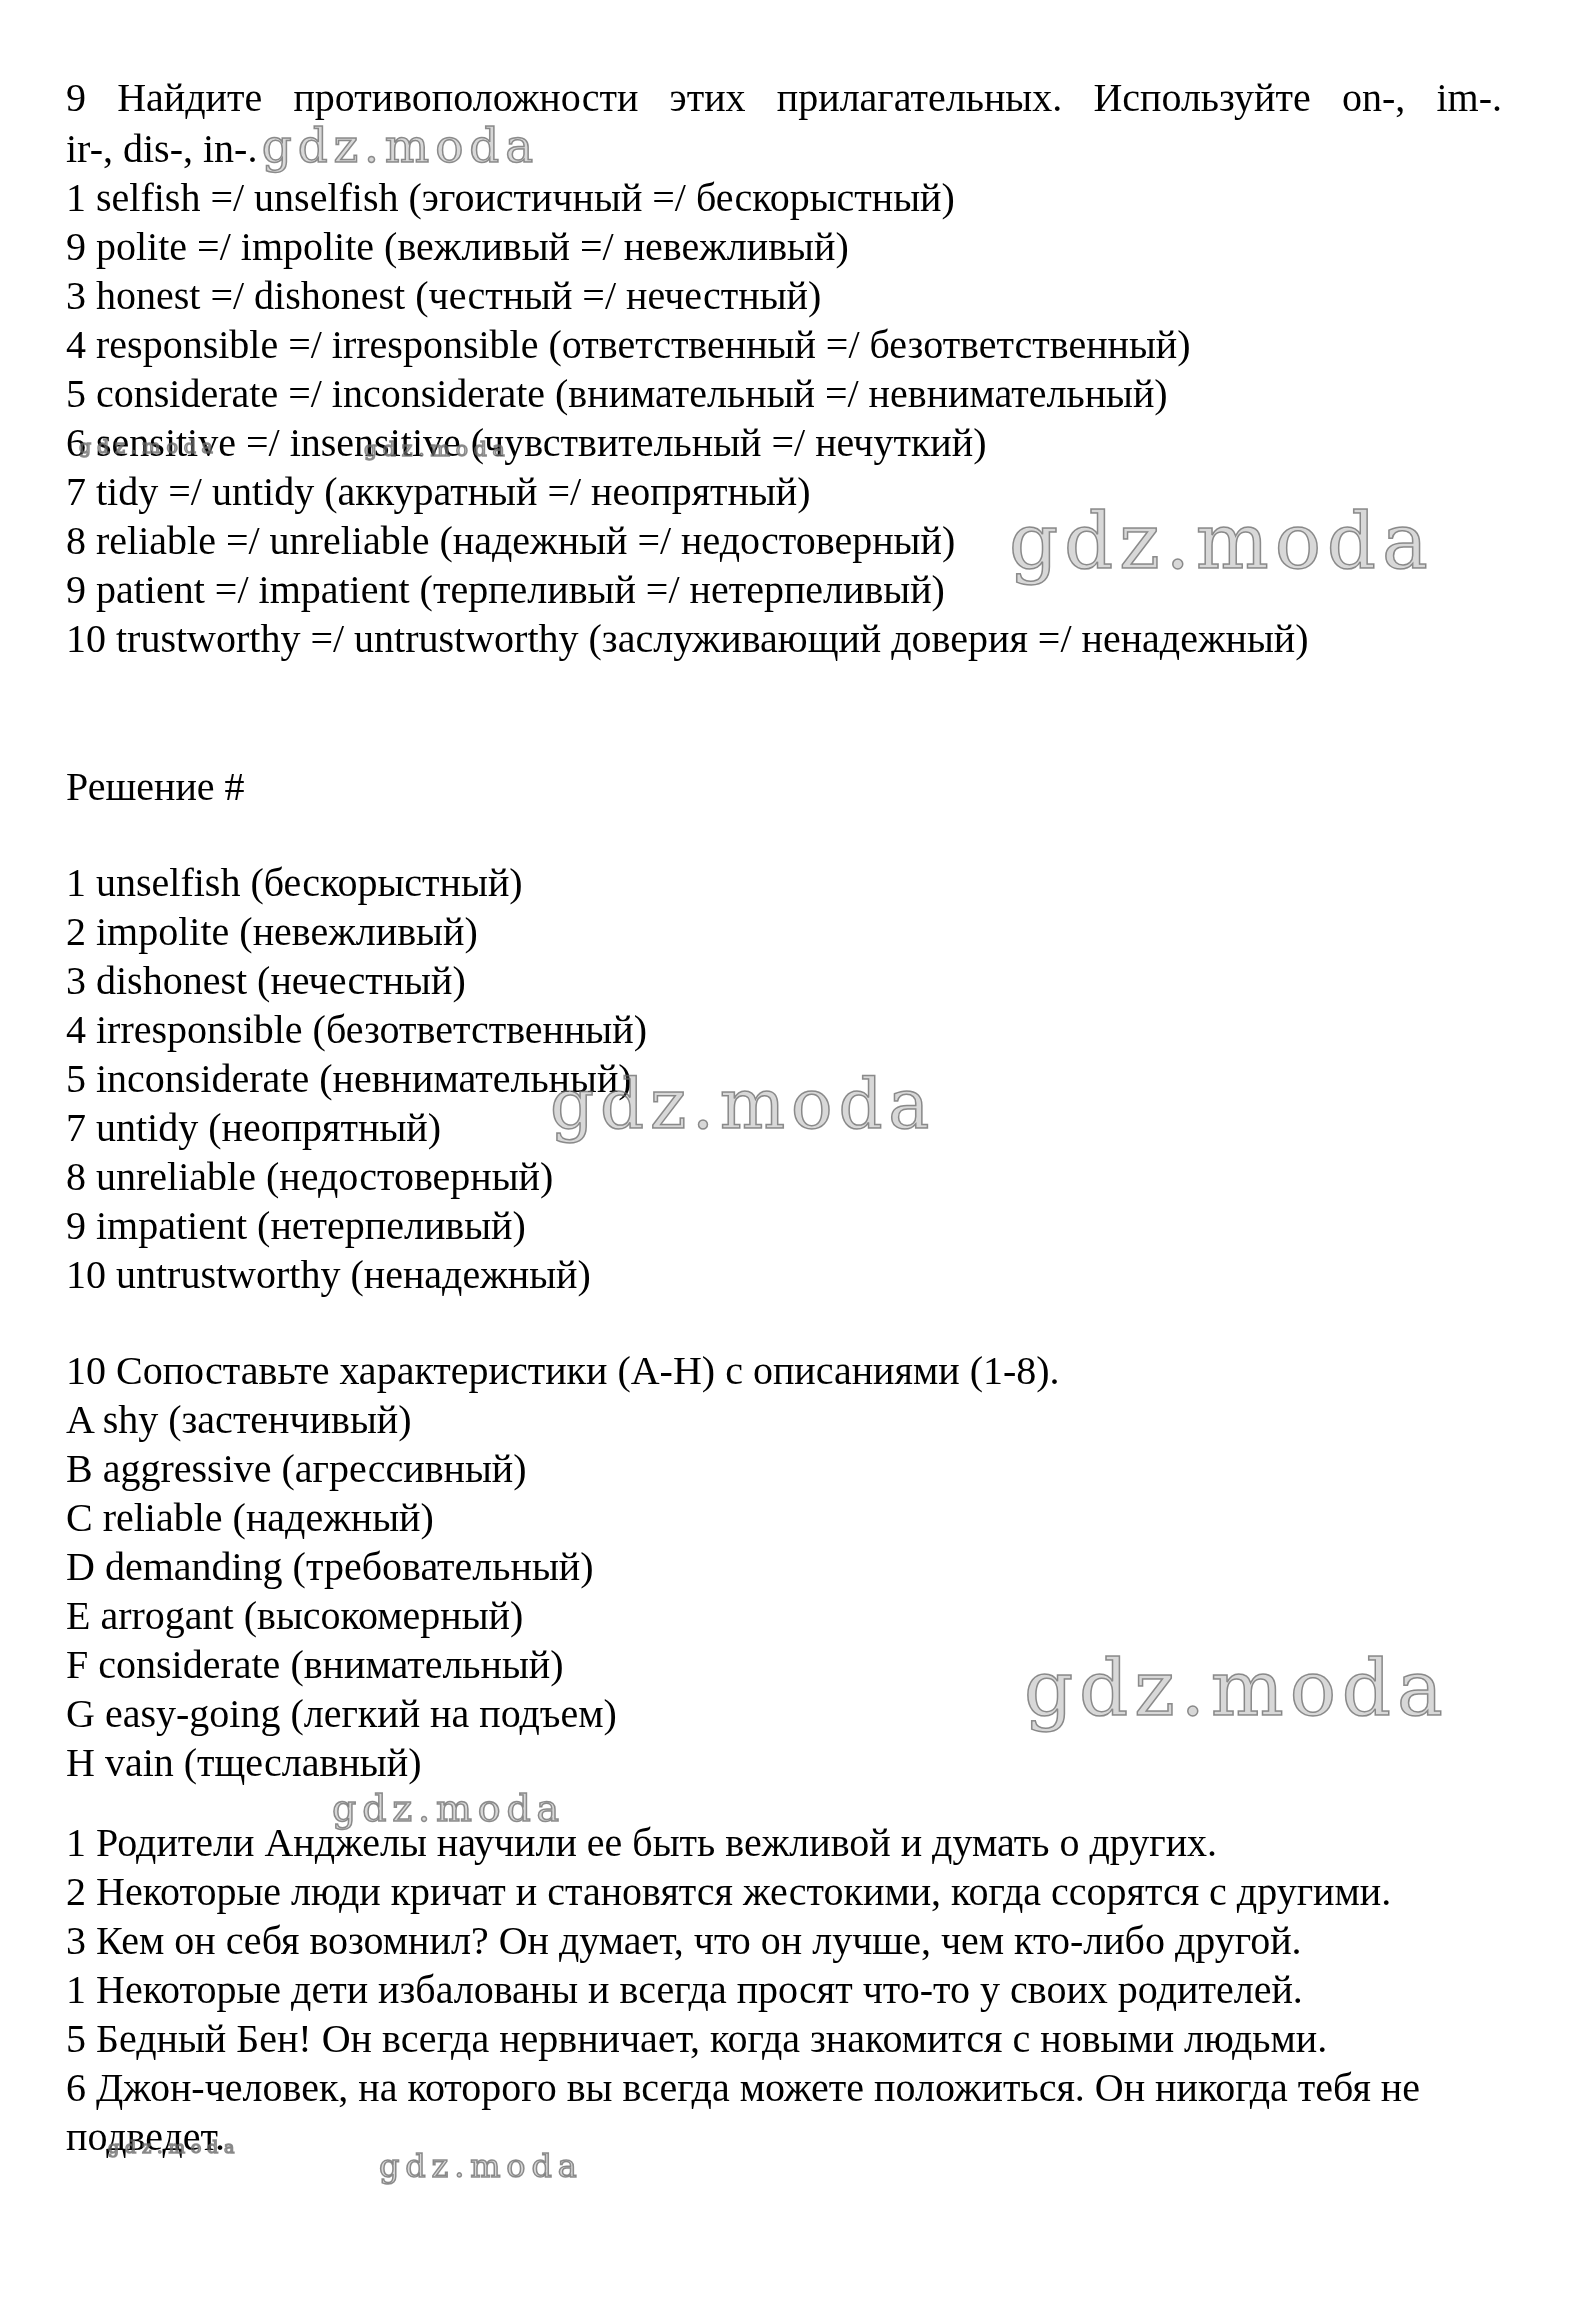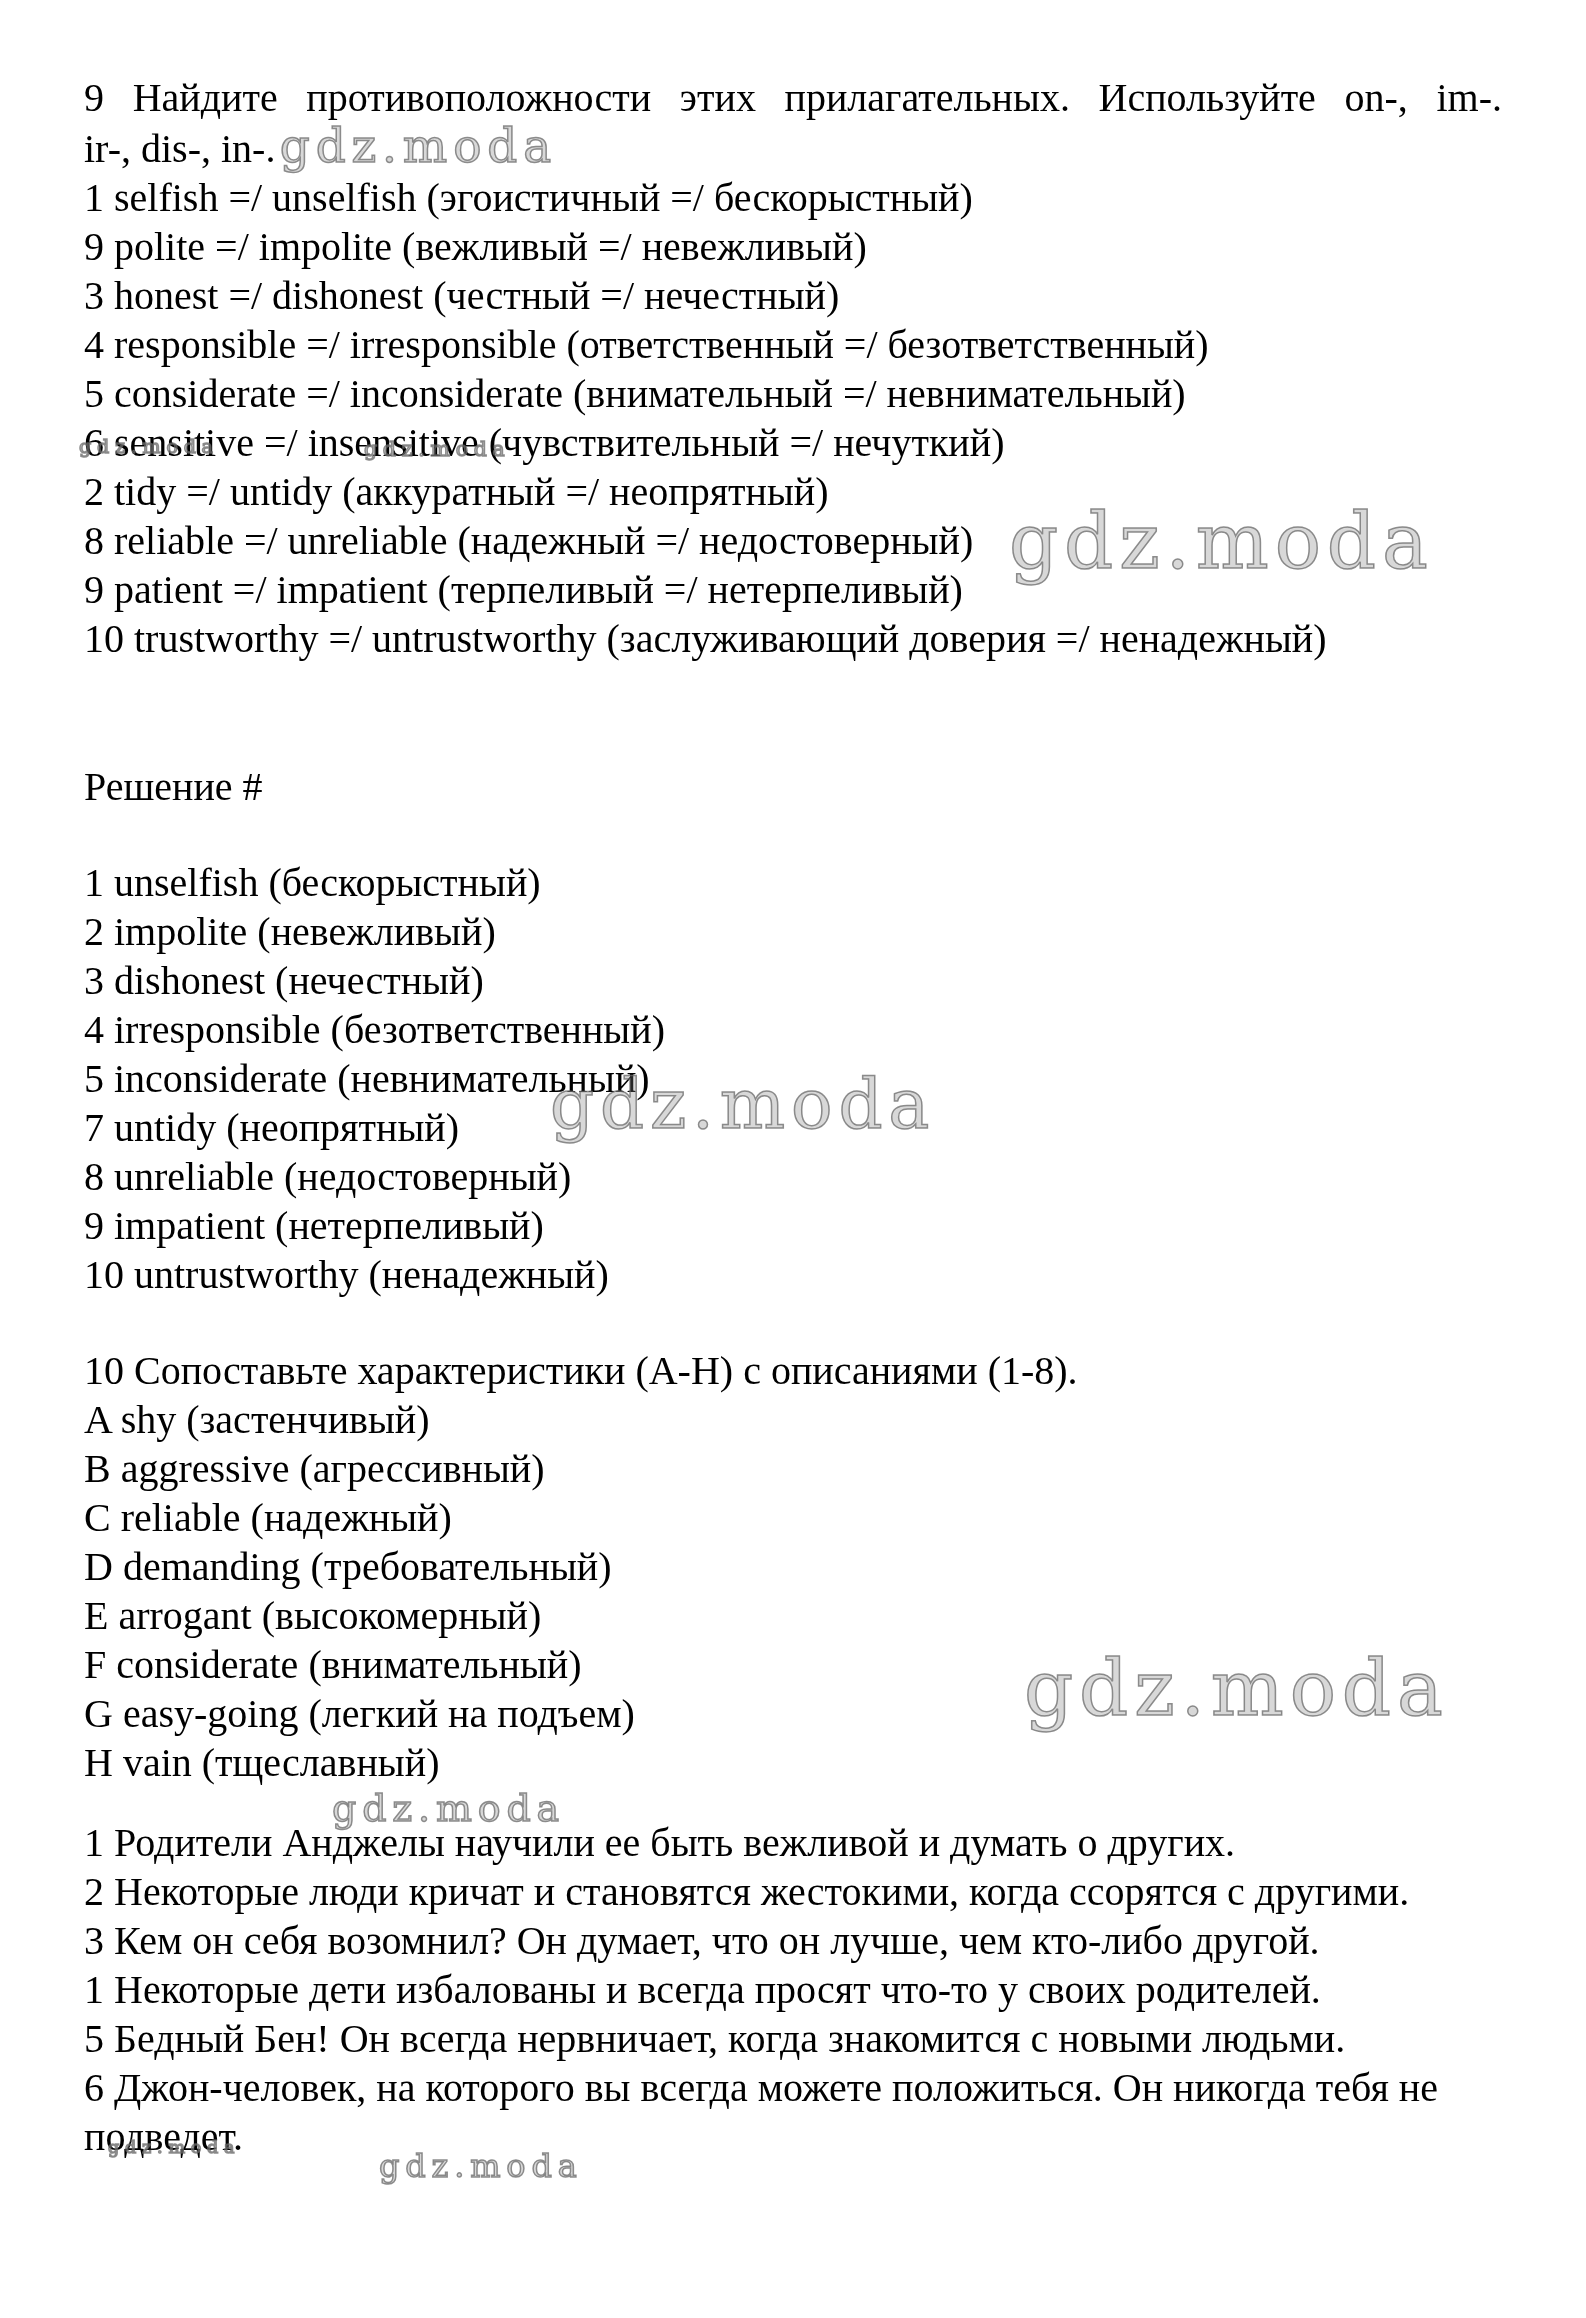--- a/index.html
+++ b/index.html
@@ -15,21 +15,21 @@
     color: #000000;
     font-family: "Liberation Serif", "DejaVu Serif", serif;
     font-size: 40px;
     line-height: 49px;
   }
   .page {
     position: relative;
     box-sizing: border-box;
     width: 100%;
     height: 100%;
-    padding: 73px 84px 0 84px;
+    padding: 73px 84px 0 66px;
     z-index: 1;
   }
   p, .line { margin: 0; }
   .justify-full {
     text-align: justify;
     text-align-last: justify;
   }
   .heading { font-weight: normal; }
   .gap-a { height: 99px; }
   .gap-b { height: 47px; }
@@ -72,21 +72,21 @@
 
   <p class="line"><span>ir-, dis-, in-.</span><span class="wm wm-inline">gdz.moda</span></p>
 
   <div>
       <div class="line">1 selfish =/ unselfish (эгоистичный =/ бескорыстный)</div>
       <div class="line">9 polite =/ impolite (вежливый =/ невежливый)</div>
       <div class="line">3 honest =/ dishonest (честный =/ нечестный)</div>
       <div class="line">4 responsible =/ irresponsible (ответственный =/ безответственный)</div>
       <div class="line">5 considerate =/ inconsiderate (внимательный =/ невнимательный)</div>
       <div class="line">6 sensitive =/ insensitive (чувствительный =/ нечуткий)</div>
-      <div class="line">2 tidy =/ untidy (аккуратный =/ неопрятный)</div>
+      <div class="line">7 tidy =/ untidy (аккуратный =/ неопрятный)</div>
       <div class="line">8 reliable =/ unreliable (надежный =/ недостоверный)</div>
       <div class="line">9 patient =/ impatient (терпеливый =/ нетерпеливый)</div>
       <div class="line">10 trustworthy =/ untrustworthy (заслуживающий доверия =/ ненадежный)</div>
     </div>
 
   <div class="gap-a"></div>
 
   <p class="heading">Решение #</p>
 
   <div class="gap-b"></div>

